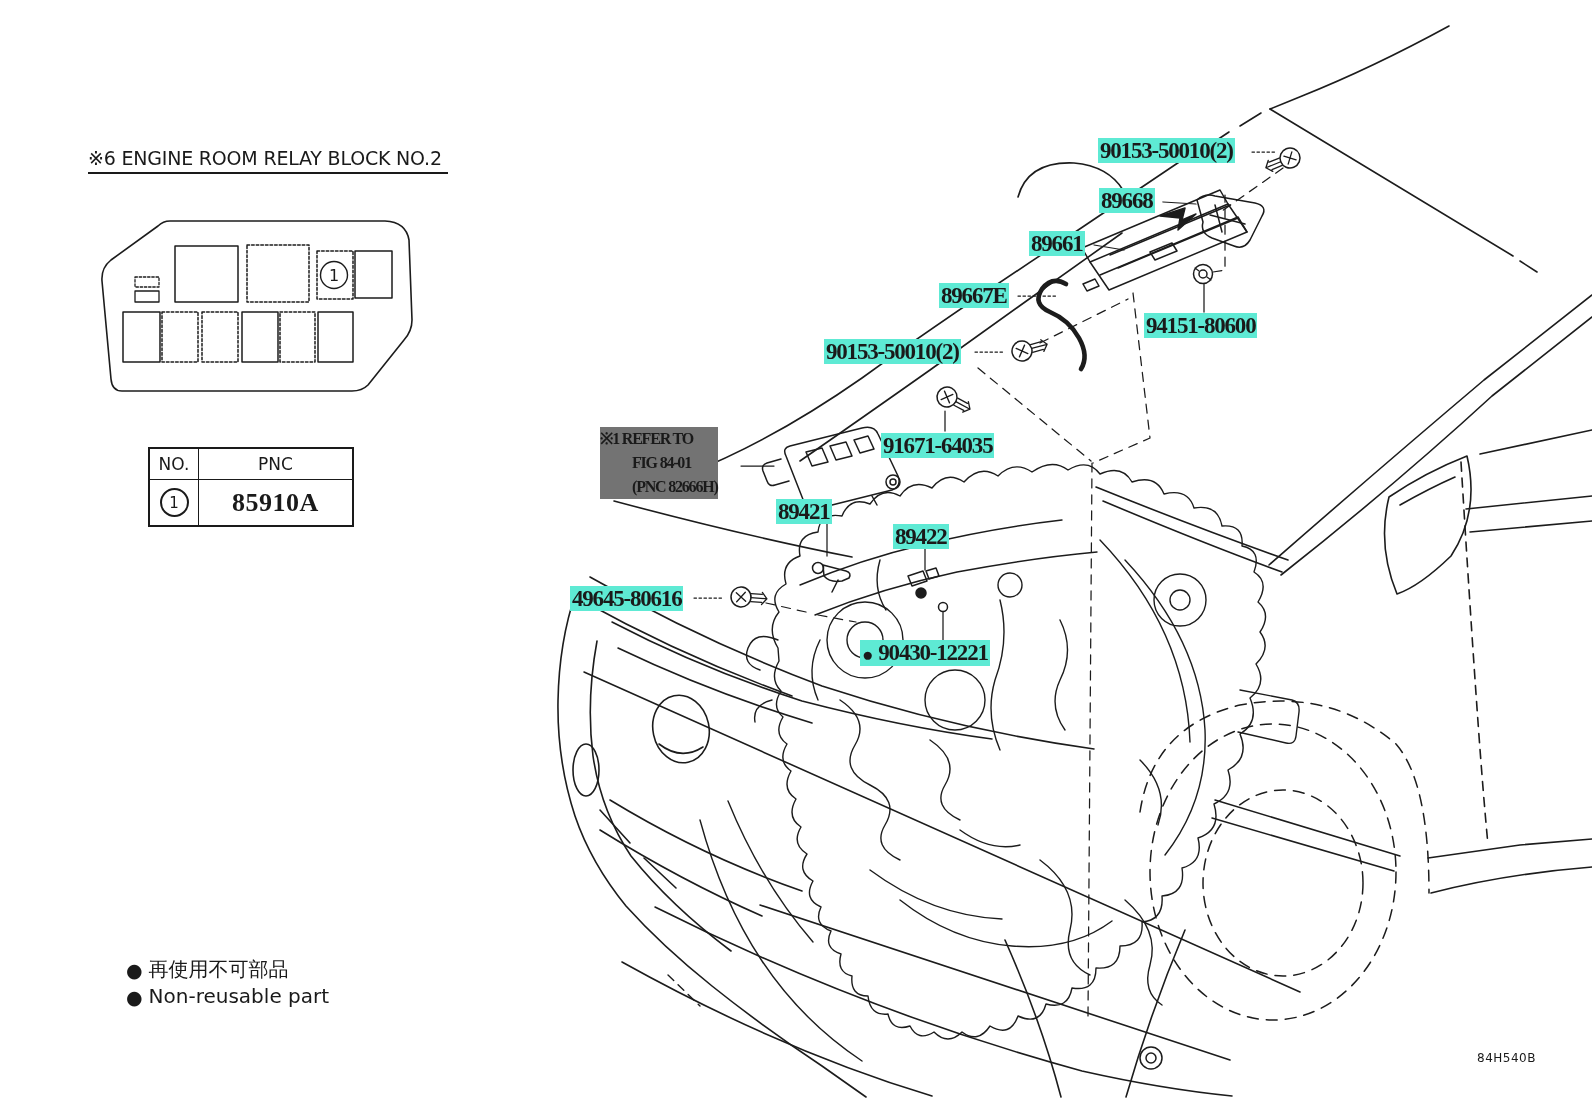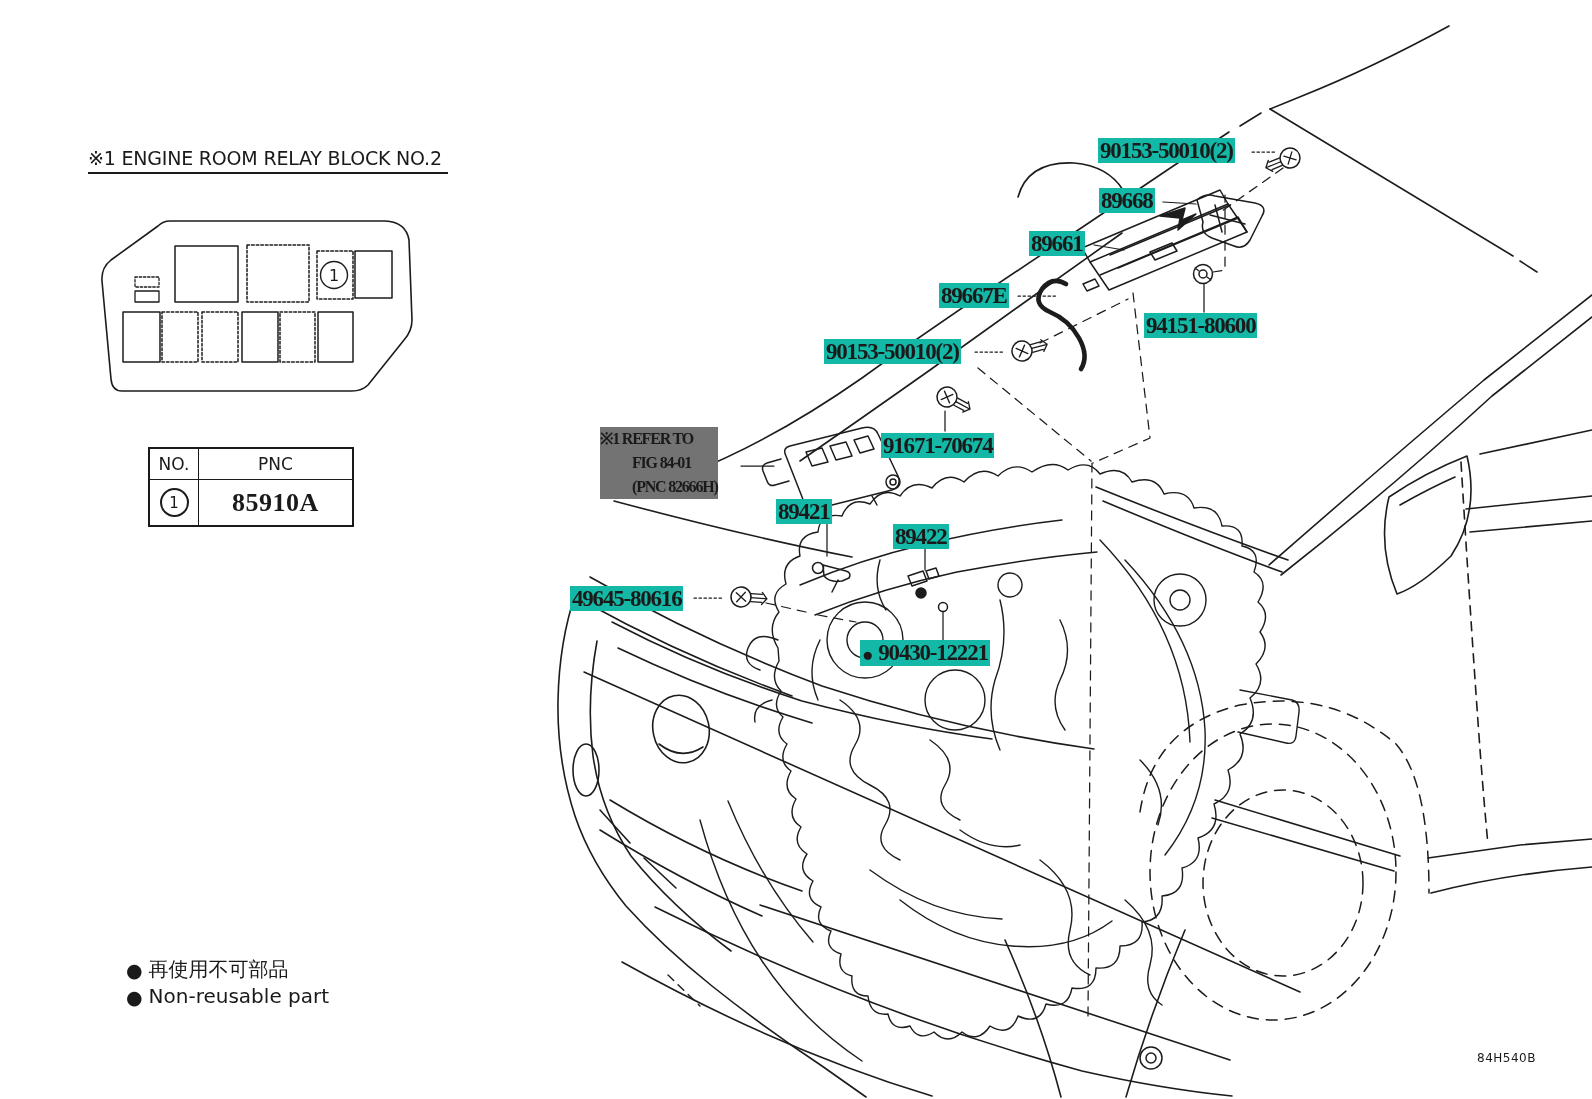--- a/index.html
+++ b/index.html
@@ -1,19 +1,19 @@
 <!DOCTYPE html>
 <html><head>
 <meta charset="utf-8">
 <style>
   html,body{margin:0;padding:0;background:#ffffff;}
   .canvas{position:relative;width:1592px;height:1099px;background:#fff;overflow:hidden;
           font-family:"DejaVu Sans",sans-serif;color:#1a1a1a;}
   .art{position:absolute;left:0;top:0;}
-  .lbl{position:absolute;white-space:nowrap;line-height:1.1;background:#14b8a6;}
+  .lbl{position:absolute;white-space:nowrap;line-height:1.1;background:#5eead4;}
   .part-num{font-family:"Liberation Serif",serif;font-weight:bold;font-size:23px;
             letter-spacing:-1.2px;padding:0 2px;}
   .title{position:absolute;left:88px;top:147px;font-size:19px;letter-spacing:-0.2px;
          border-bottom:2px solid #1a1a1a;padding:0 6px 3px 0;background:#fff;}
   .refer-block{position:absolute;left:600px;top:427px;background:#737373;
                font-family:"Liberation Serif",serif;font-weight:bold;font-size:16px;
                letter-spacing:-1.2px;line-height:24px;}
   .refer-block .ind{padding-left:32px;}
   .bullet{font-size:19px;margin-right:6px;vertical-align:-1px;}
   .legend{position:absolute;left:126px;top:956px;font-size:20px;line-height:26px;background:#fff;}
@@ -184,40 +184,40 @@
         <path d="M1213,272 L1225,270 L1225,195"></path>
         <path d="M1040,343 L1128,299"></path>
         <path d="M1133,293 L1150,438 L1093,463"></path>
         <path d="M978,368 L1091,461"></path>
         <path d="M1092,463 L1088,1016"></path>
         <path d="M766,603 L806,612 M818,615 L856,622"></path>
       </g>
     </g>
   </svg>
 
-  <div class="title">※1 ENGINE ROOM RELAY BLOCK NO.2</div>
+  <div class="title">※6 ENGINE ROOM RELAY BLOCK NO.2</div>
 
   <div class="pnc-table">
     <div class="pnc-cell">NO.</div>
     <div class="pnc-cell last-col">PNC</div>
     <div class="pnc-cell last-row">
       <span class="circ-num">1</span>
     </div>
     <div class="pnc-cell last-col last-row">
       <span class="pnc-val">85910A</span>
     </div>
   </div>
 
   <div class="lbl part-num" style="left:1098px;top:138px">90153-50010(2)</div>
   <div class="lbl part-num" style="left:1099px;top:188px">89668</div>
   <div class="lbl part-num" style="left:1029px;top:231px">89661</div>
   <div class="lbl part-num" style="left:939px;top:283px">89667E</div>
   <div class="lbl part-num" style="left:1144px;top:313px">94151-80600</div>
   <div class="lbl part-num" style="left:824px;top:339px">90153-50010(2)</div>
-  <div class="lbl part-num" style="left:881px;top:433px">91671-70674</div>
+  <div class="lbl part-num" style="left:881px;top:433px">91671-64035</div>
 
   <div class="refer-block">
     <div>※1 REFER TO</div>
     <div class="ind">FIG 84-01</div>
     <div class="ind">(PNC 82666H)</div>
   </div>
 
   <div class="lbl part-num" style="left:776px;top:499px">89421</div>
   <div class="lbl part-num" style="left:893px;top:524px">89422</div>
   <div class="lbl part-num" style="left:570px;top:586px">49645-80616</div>

